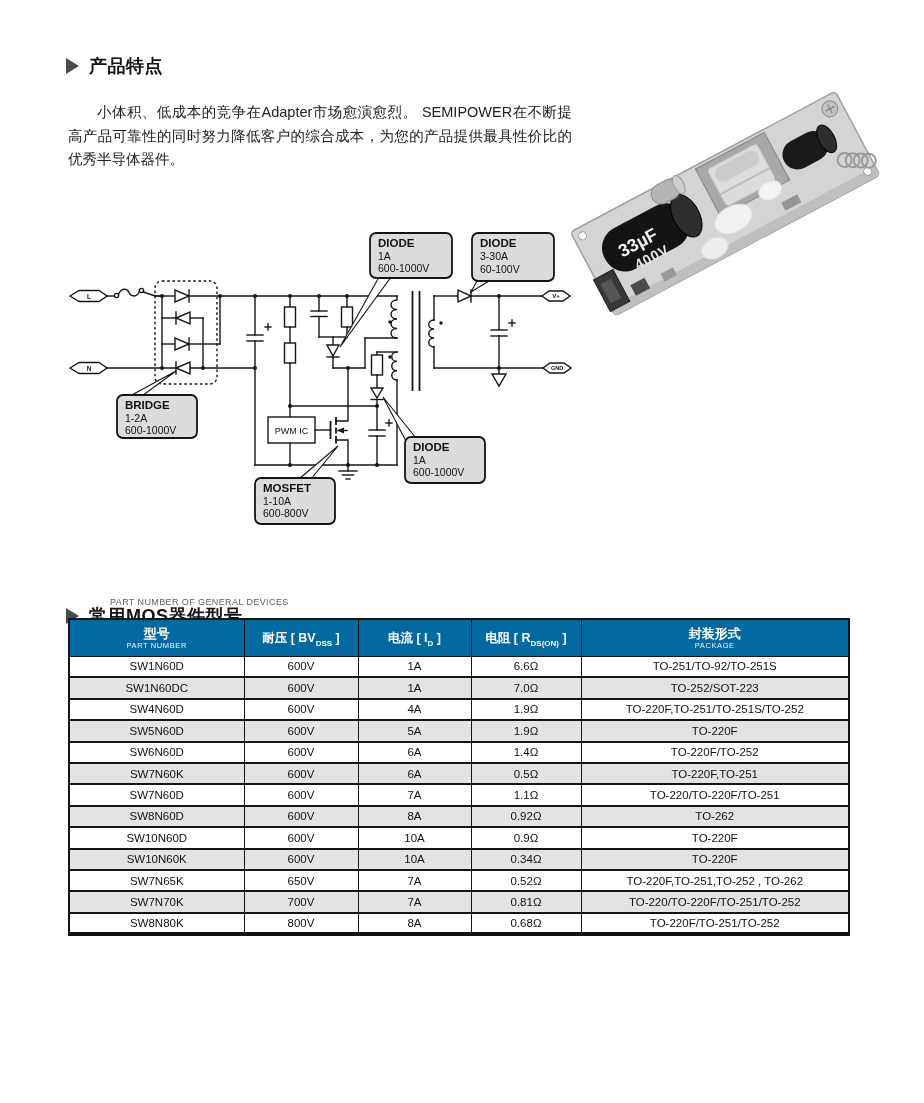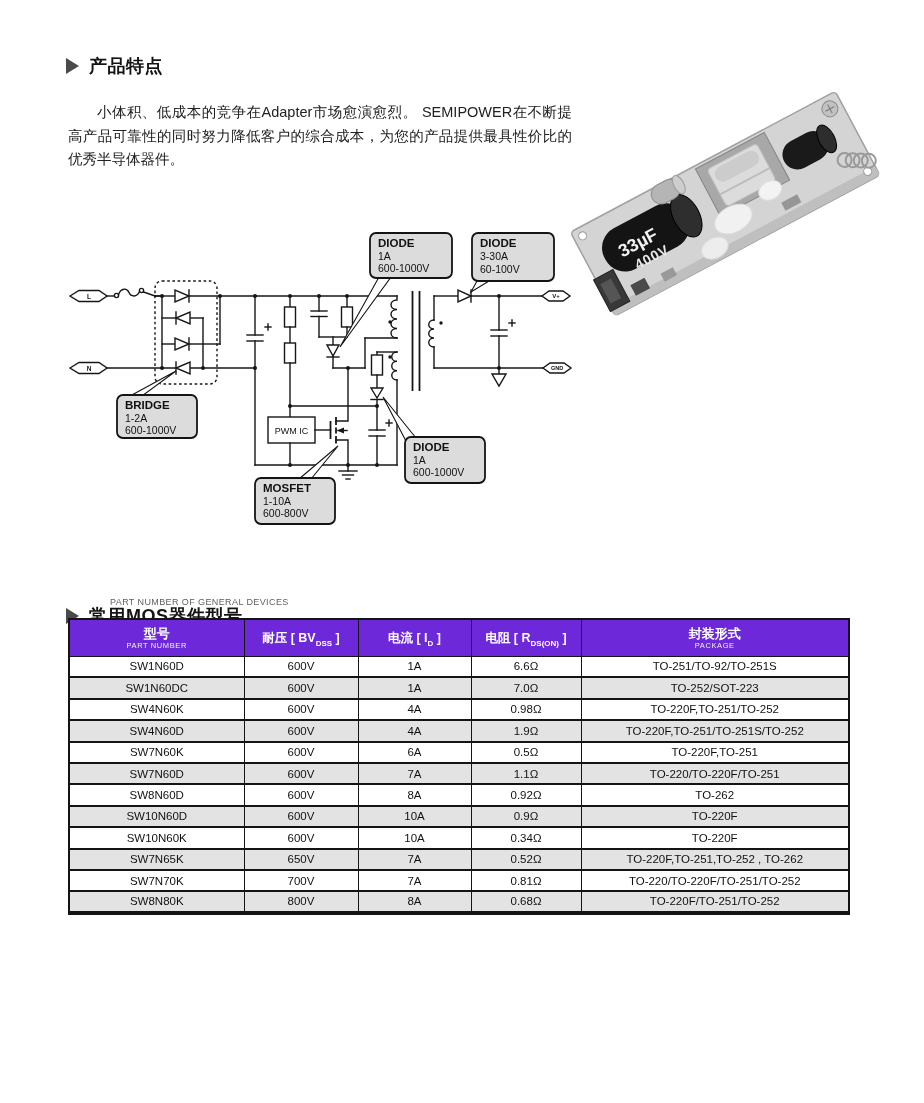--- a/index.html
+++ b/index.html
@@ -26,21 +26,21 @@
   .schematic { position:absolute; left:60px; top:224px; width:522px; height:318px; }
   .photo { position:absolute; left:570px; top:86px; width:354px; height:262px; }
 
   
   table.mos {
     position:absolute; left:68px; top:618px; width:780px;
     border-collapse:collapse; table-layout:fixed;
     border:2px solid #141414; border-bottom-width:4px;
   }
   table.mos th {
-    background:#6d28d9; color:#fff; border:1.5px solid #141414;
+    background:#0369a1; color:#fff; border:1.5px solid #141414;
     height:37px; vertical-align:middle; text-align:center; font-weight:bold;
   }
   table.mos th .zh { display:block; font-size:13px; line-height:15px; }
   table.mos th .en { display:block; font-size:7.5px; font-weight:normal; letter-spacing:0.6px; line-height:9px; color:#f2f2f2; }
   table.mos th .one { font-size:12.5px; }
   table.mos th sub { font-size:8px; font-weight:bold;text-align:center; }
   table.mos td {
     border:1.5px solid #141414; border-bottom-width:2.2px;
     height:21.4px; text-align:center; vertical-align:middle;
     font-size:11.5px; color:#111; padding:0 2px;
@@ -389,32 +389,39 @@
           <td>TO-251/TO-92/TO-251S</td>
         </tr>
         <tr>
           <td>SW1N60DC</td>
           <td>600V</td>
           <td>1A</td>
           <td>7.0Ω</td>
           <td>TO-252/SOT-223</td>
         </tr>
         <tr>
-          <td>SW4N60K</td>
-          <td>600V</td>
-          <td>4A</td>
-          <td>0.98Ω</td>
-          <td>TO-220F,TO-251/TO-252</td>
-        </tr>
-        <tr>
           <td>SW4N60D</td>
           <td>600V</td>
           <td>4A</td>
           <td>1.9Ω</td>
           <td>TO-220F,TO-251/TO-251S/TO-252</td>
+        </tr>
+        <tr>
+          <td>SW5N60D</td>
+          <td>600V</td>
+          <td>5A</td>
+          <td>1.9Ω</td>
+          <td>TO-220F</td>
+        </tr>
+        <tr>
+          <td>SW6N60D</td>
+          <td>600V</td>
+          <td>6A</td>
+          <td>1.4Ω</td>
+          <td>TO-220F/TO-252</td>
         </tr>
         <tr>
           <td>SW7N60K</td>
           <td>600V</td>
           <td>6A</td>
           <td>0.5Ω</td>
           <td>TO-220F,TO-251</td>
         </tr>
         <tr>
           <td>SW7N60D</td>

